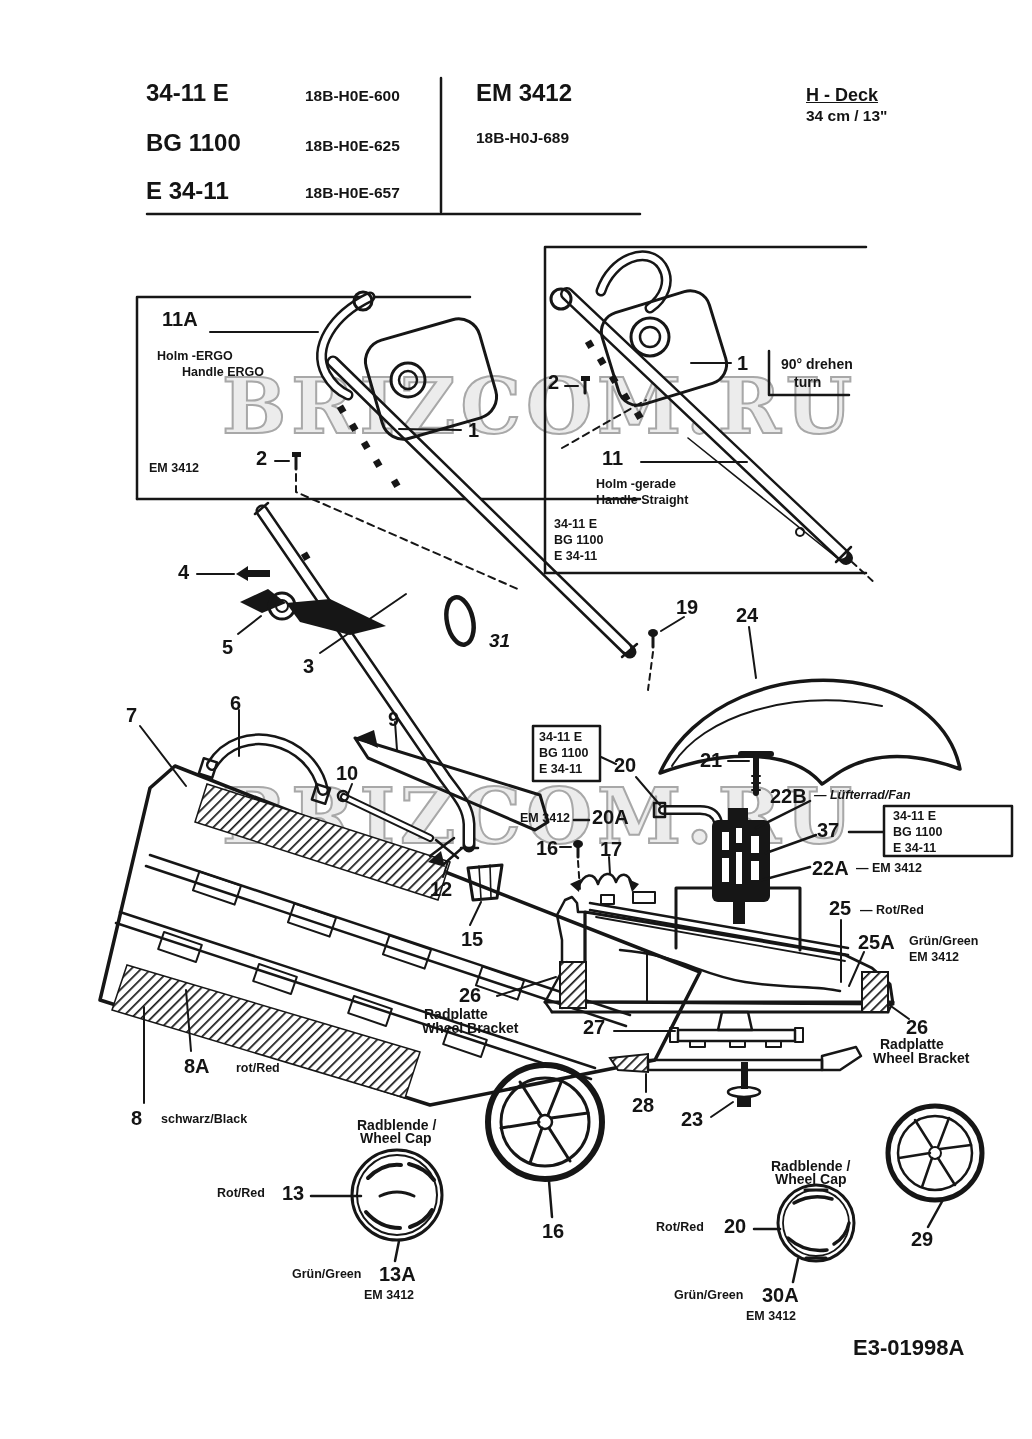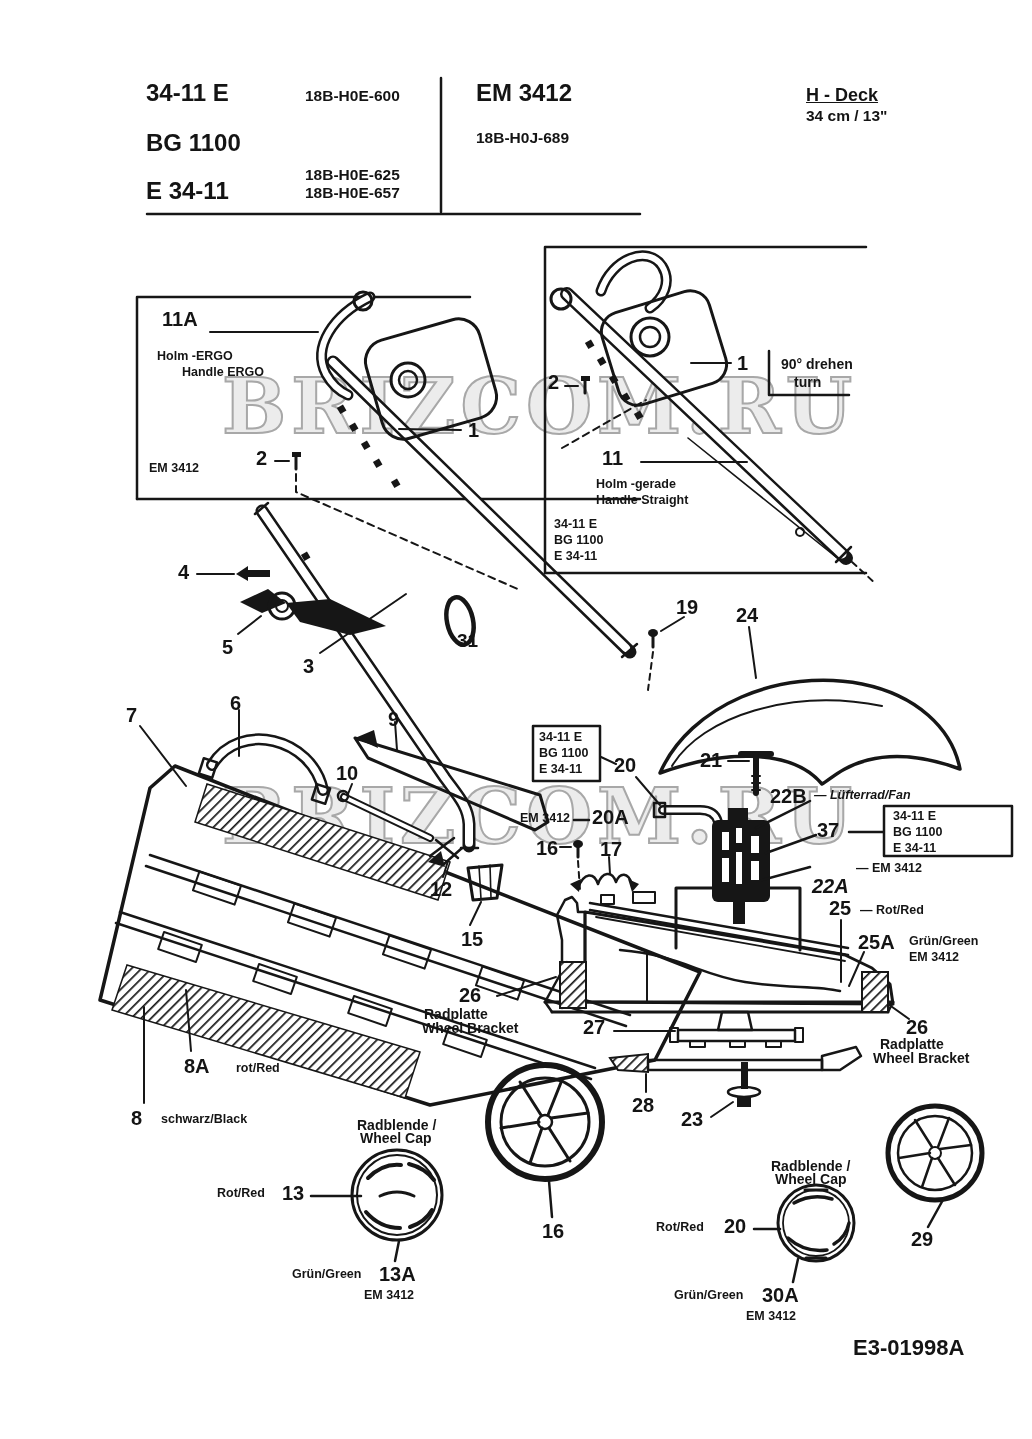--- a/index.html
+++ b/index.html
@@ -359,21 +359,21 @@
       <path class="ln" d="M834,1244 Q846,1237 849,1223" stroke-width="3.5"></path>
       <line class="ln" x1="806" y1="1258" x2="826" y2="1258" stroke-width="3"></line>
       <line class="ln" x1="754" y1="1229" x2="780" y2="1229" stroke-width="2.5"></line>
       <line class="ln" x1="798" y1="1259" x2="793" y2="1282" stroke-width="2.5"></line>
     </g>
   </svg>
 
   <div class="lbl t24" style="left:146px;top:80px;">34-11 E</div>
   <div class="lbl t16" style="left:305px;top:88px;">18B-H0E-600</div>
   <div class="lbl t24" style="left:146px;top:130px;">BG 1100</div>
-  <div class="lbl t16" style="left:305px;top:138px;margin-top:29px;">18B-H0E-625</div>
+  <div class="lbl t16" style="left:305px;top:138px;">18B-H0E-625</div>
   <div class="lbl t24" style="left:146px;top:178px;">E 34-11</div>
   <div class="lbl t16" style="left:305px;top:185px;">18B-H0E-657</div>
   <div class="lbl t24" style="left:476px;top:80px;">EM 3412</div>
   <div class="lbl t16" style="left:476px;top:130px;">18B-H0J-689</div>
   <div class="lbl t18" style="left:806px;top:86px;text-decoration:underline;">H - Deck</div>
   <div class="lbl t16" style="left:806px;top:108px;">34 cm / 13"</div>
 
   <div class="lbl t20" style="left:162px;top:309px;">11A</div>
   <div class="lbl t13" style="left:157px;top:350px;">Holm -ERGO</div>
   <div class="lbl t13" style="left:157px;top:366px;margin-left:25px;">Handle ERGO</div>
@@ -388,21 +388,21 @@
   <div class="lbl t20" style="left:602px;top:448px;">11</div>
   <div class="lbl t13" style="left:596px;top:478px;">Holm -gerade</div>
   <div class="lbl t13" style="left:596px;top:494px;">Handle Straight</div>
   <div class="lbl t13" style="left:554px;top:518px;">34-11 E</div>
   <div class="lbl t13" style="left:554px;top:534px;">BG 1100</div>
   <div class="lbl t13" style="left:554px;top:550px;">E 34-11</div>
 
   <div class="lbl t20" style="left:178px;top:562px;">4</div>
   <div class="lbl t20" style="left:222px;top:637px;">5</div>
   <div class="lbl t20" style="left:303px;top:656px;">3</div>
-  <div class="lbl t19" style="left:457px;top:631px;">31</div>
+  <div class="lbl t19" style="left:489px;top:631px;font-style:italic;">31</div>
   <div class="lbl t20" style="left:230px;top:693px;">6</div>
   <div class="lbl t20" style="left:126px;top:705px;">7</div>
   <div class="lbl t20" style="left:388px;top:709px;">9</div>
   <div class="lbl t20" style="left:336px;top:763px;">10</div>
   <div class="lbl t20" style="left:430px;top:879px;">12</div>
   <div class="lbl t20" style="left:461px;top:929px;">15</div>
   <div class="lbl t20" style="left:676px;top:597px;">19</div>
   <div class="lbl t20" style="left:736px;top:605px;">24</div>
   <div class="lbl t20" style="left:614px;top:755px;">20</div>
   <div class="lbl t13" style="left:539px;top:731px;">34-11 E</div>
@@ -412,21 +412,21 @@
   <div class="lbl t20" style="left:592px;top:807px;">20A</div>
   <div class="lbl t20" style="left:536px;top:838px;">16</div>
   <div class="lbl t20" style="left:600px;top:839px;">17</div>
   <div class="lbl t20" style="left:700px;top:750px;">21</div>
   <div class="lbl t20" style="left:770px;top:786px;">22B</div>
   <div class="lbl t13" style="left:814px;top:789px;font-style:italic;">—  Lüfterrad/Fan</div>
   <div class="lbl t20" style="left:817px;top:820px;">37</div>
   <div class="lbl t13" style="left:893px;top:810px;">34-11 E</div>
   <div class="lbl t13" style="left:893px;top:826px;">BG 1100</div>
   <div class="lbl t13" style="left:893px;top:842px;">E 34-11</div>
-  <div class="lbl t20" style="left:812px;top:876px;font-style:italic;">22A</div>
+  <div class="lbl t20" style="left:812px;top:858px;">22A</div>
   <div class="lbl t13" style="left:856px;top:862px;">—  EM 3412</div>
   <div class="lbl t20" style="left:829px;top:898px;">25</div>
   <div class="lbl t13" style="left:860px;top:904px;">—  Rot/Red</div>
   <div class="lbl t20" style="left:858px;top:932px;text-align:center;">25A</div>
   <div class="lbl t13" style="left:909px;top:935px;">Grün/Green</div>
   <div class="lbl t13" style="left:909px;top:951px;">EM 3412</div>
   <div class="lbl t20" style="left:459px;top:985px;">26</div>
   <div class="lbl t12" style="left:424px;top:1007px;">Radplatte</div>
   <div class="lbl t12" style="left:422px;top:1021px;">Wheel Bracket</div>
   <div class="lbl t20" style="left:583px;top:1017px;">27</div>

